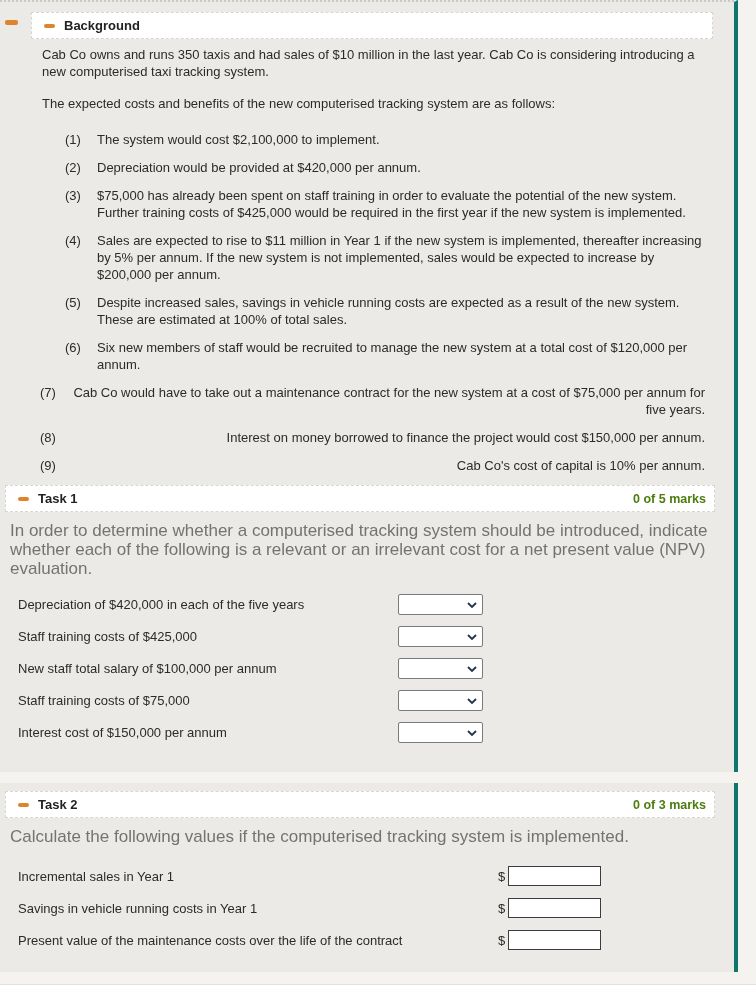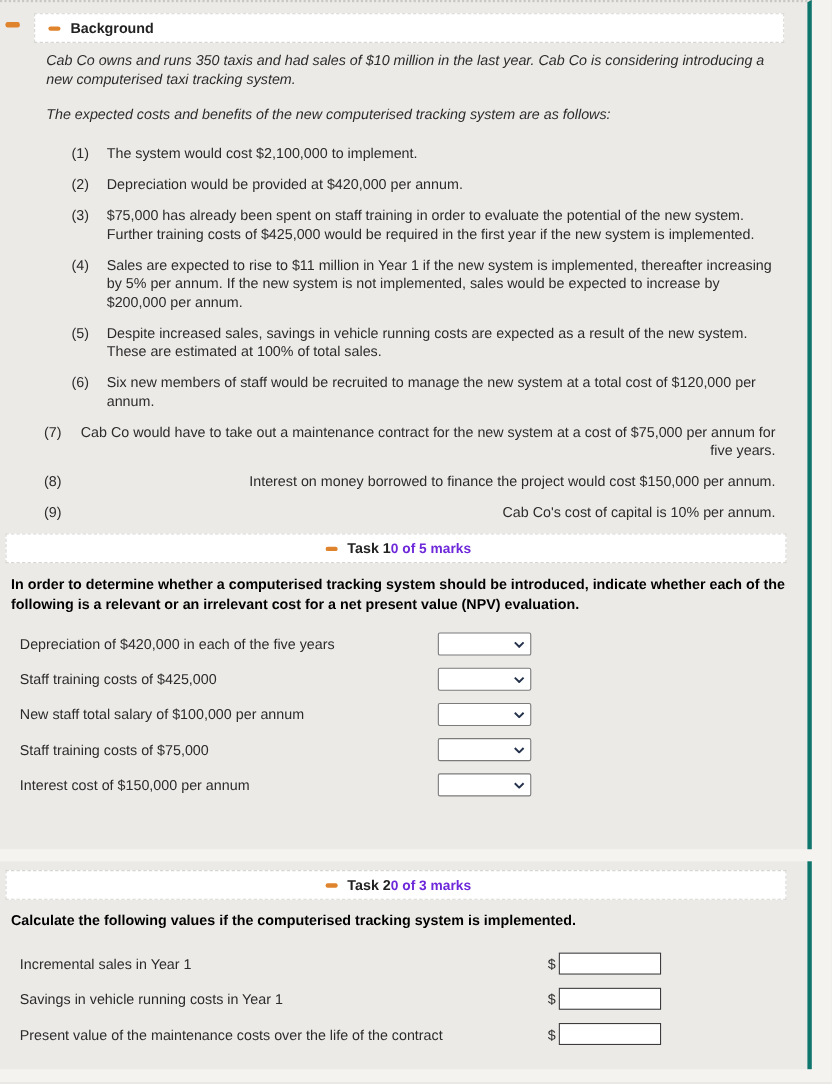--- a/index.html
+++ b/index.html
@@ -18,39 +18,39 @@
   .panel-b { height:189px; margin-top:11px; padding-top:8px; }
   .outer-dash {
     position:absolute; left:5px; top:18px;
     width:13px; height:5px; border-radius:2px; background:#e0832d;
   }
   .bar {
     height:27px; background:#ffffff; border:1px dashed #d8d6d2;
     display:flex; align-items:center;
   }
   .bar-bg   { margin-left:31px; width:682px; }
-  .bar-task { margin-left:5px;  width:710px; justify-content:center; padding-right:8px; }
+  .bar-task { margin-left:5px;  width:710px; justify-content:space-between; padding-right:8px; }
   .bar-left { display:flex; align-items:center; }
   .minus {
     width:11px; height:4px; border-radius:2px; background:#e0832d;
     margin:0 9px 0 12px; flex:0 0 auto;
   }
   .bar-title { font-weight:bold; font-size:13px; color:#222; }
-  .marks { font-weight:bold; font-size:12.5px; color:#6d28d9; }
+  .marks { font-weight:bold; font-size:12.5px; color:#4d7c0f; }
   .bg-body { padding:7px 0 0 42px; }
-  .para { width:662px; line-height:17px; margin-bottom:15px;font-style:italic; }
+  .para { width:662px; line-height:17px; margin-bottom:15px; }
   .para2 { margin-bottom:19px; }
   .li { display:flex; margin-bottom:11px; line-height:17px; }
   .li-inner { margin-left:23px; }
   .li-outer { margin-left:-2px; }
   .num { width:32px; flex:0 0 auto; }
   .itext { width:608px; }
   .li-outer .itext { width:633px;text-align:right; }
   .instruction {
-    font-weight:bold; font-size:13px; line-height:19px; color:#000000;
+    font-weight:normal; font-size:17px; line-height:19px; color:#737373;
     margin:9px 20px 0 10px; width:706px;
   }
   .rows { margin:16px 0 0 18px; }
   .row { position:relative; height:21px; margin-bottom:11px; display:flex; align-items:center; }
   .selwrap { position:absolute; left:380px; top:0; width:85px; height:21px; }
   select.sel {
     width:85px; height:21px; border:1px solid #7b7b7b; border-radius:2px;
     background:#ffffff; appearance:none; -webkit-appearance:none;
     font-family:inherit; font-size:12px; padding:0 18px 0 4px; color:#2b2b2b;
   }

